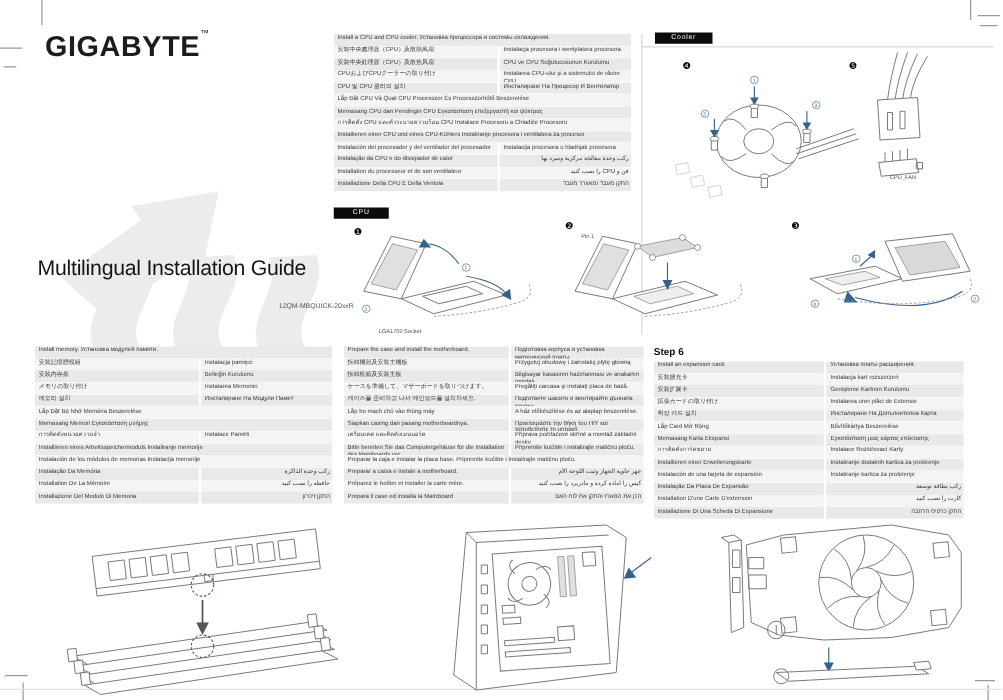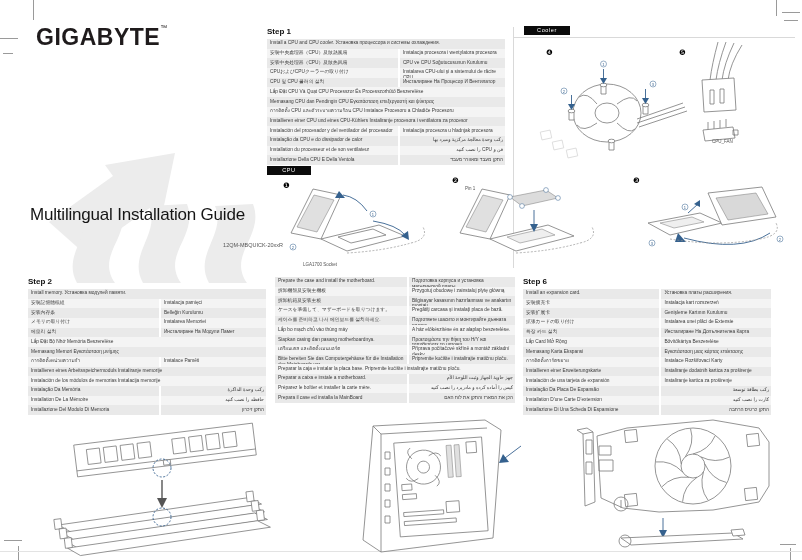--- a/index.html
+++ b/index.html
@@ -60,21 +60,20 @@
   <path fill="#ececec" d="M24,84 L88,38 L80,27 L150,15 L136,82 L126,69 L60,116 Z"></path>
   <path fill="#ececec" d="M52,145 C36,116 70,96 58,68 L96,66 C108,98 70,116 90,145 Z"></path>
   <path fill="#ececec" d="M118,145 C102,116 136,96 124,68 L162,66 C174,98 136,116 156,145 Z"></path>
   <path fill="#ececec" d="M184,145 C168,116 202,96 190,68 L228,66 C240,98 202,116 222,145 Z"></path>
 </svg>
 
 <div class="abs title" style="left:30px;top:205px">Multilingual Installation Guide</div>
 <div class="abs model" style="left:150px;top:242px;width:133px">12QM-MBQUICK-20xxR</div>
 
 <div class="abs" style="left:267px;top:27px;width:238px">
-  <div class="step-title">Step 1</div>
   <div class="tbl">
       <div class="tr">
         <span class="td full" dir="auto">Install a CPU and CPU cooler. Установка процессора и системы охлаждения.</span>
       </div>
       <div class="tr">
         <span class="td tdl" dir="auto">安裝中央處理器（CPU）及散熱風扇</span>
         <span class="td tdr" dir="auto">Instalacja procesora i wentylatora procesora</span>
       </div>
       <div class="tr">
         <span class="td tdl" dir="auto">安装中央处理器（CPU）及散热风扇</span>
@@ -113,21 +112,20 @@
         <span class="td tdr" dir="auto">فن و CPU را نصب كنيد</span>
       </div>
       <div class="tr">
         <span class="td tdl" dir="auto">Installazione Della CPU E Della Ventola</span>
         <span class="td tdr" dir="auto">התקן מעבד ומאוורר מעבד</span>
       </div>
     </div>
 </div>
 
 <div class="abs" style="left:28px;top:277px;width:238px;z-index:2">
-  <div class="step-title">Step 2</div>
   <div class="tbl">
       <div class="tr">
         <span class="td full" dir="auto">Install memory. Установка модулей памяти.</span>
       </div>
       <div class="tr">
         <span class="td tdl" dir="auto">安裝記憶體模組</span>
         <span class="td tdr" dir="auto">Instalacja pamięci</span>
       </div>
       <div class="tr">
         <span class="td tdl" dir="auto">安装内存条</span>

